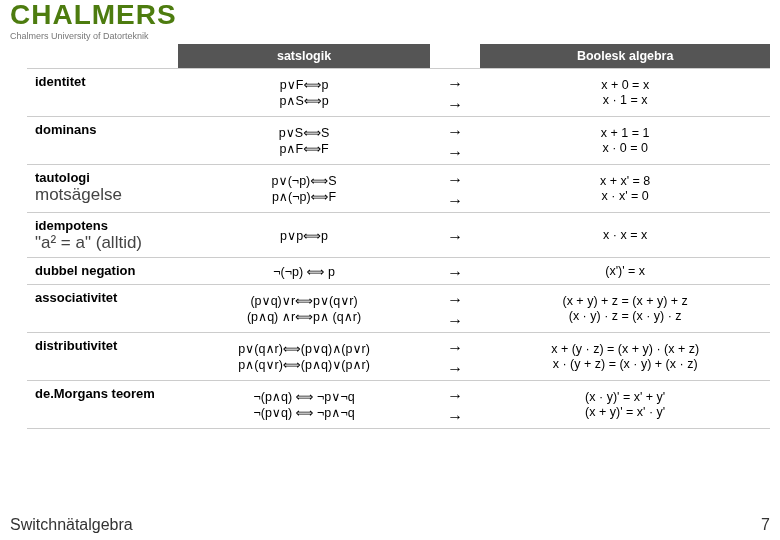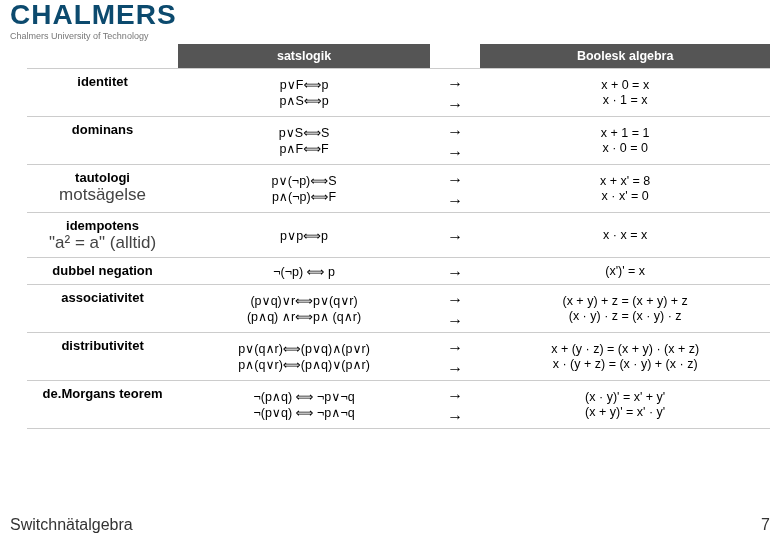--- a/index.html
+++ b/index.html
@@ -22,21 +22,21 @@
     }
     #logo-area {
       width: 274px;
       display: flex;
       flex-direction: column;
       justify-content: center;
     }
     #logo-text {
       font-size: 28px;
       font-weight: 900;
-      color: #0c4a6e;
+      color: #4d7c0f;
       letter-spacing: 1px;
       line-height: 1;
     }
     #logo-sub {
       font-size: 9px;
       color: #777;
       margin-top: 2px;
     }
     #course-title {
       font-size: 14px;
@@ -77,21 +77,20 @@
     tbody tr {
       border-bottom: 1px solid #ccc;
     }
     tbody tr:first-child {
       border-top: 1px solid #ccc;
     }
 
     td {
       padding: 4px 8px;
       vertical-align: middle;
-      text-align: center;
     }
 
     td.col-name {
       font-weight: bold;
       font-size: 13px;
       width: 120px;
       vertical-align: top;
       padding-top: 5px;
     }
 
@@ -142,21 +141,21 @@
       font-size: 16px;
       color: #333;
     }
   </style>
 </head>
 <body>
 
 <div id="header">
   <div id="logo-area">
     <div id="logo-text">CHALMERS</div>
-    <div id="logo-sub">Chalmers University of Technology</div>
+    <div id="logo-sub">Chalmers University of Datorteknik</div>
   </div>
 </div>
 
 <div id="main">
   <table>
     <thead>
       <tr class="header-row">
         <th class="col-name"></th>
         <th class="col-sats">satslogik</th>
         <th class="col-arrow"></th>

